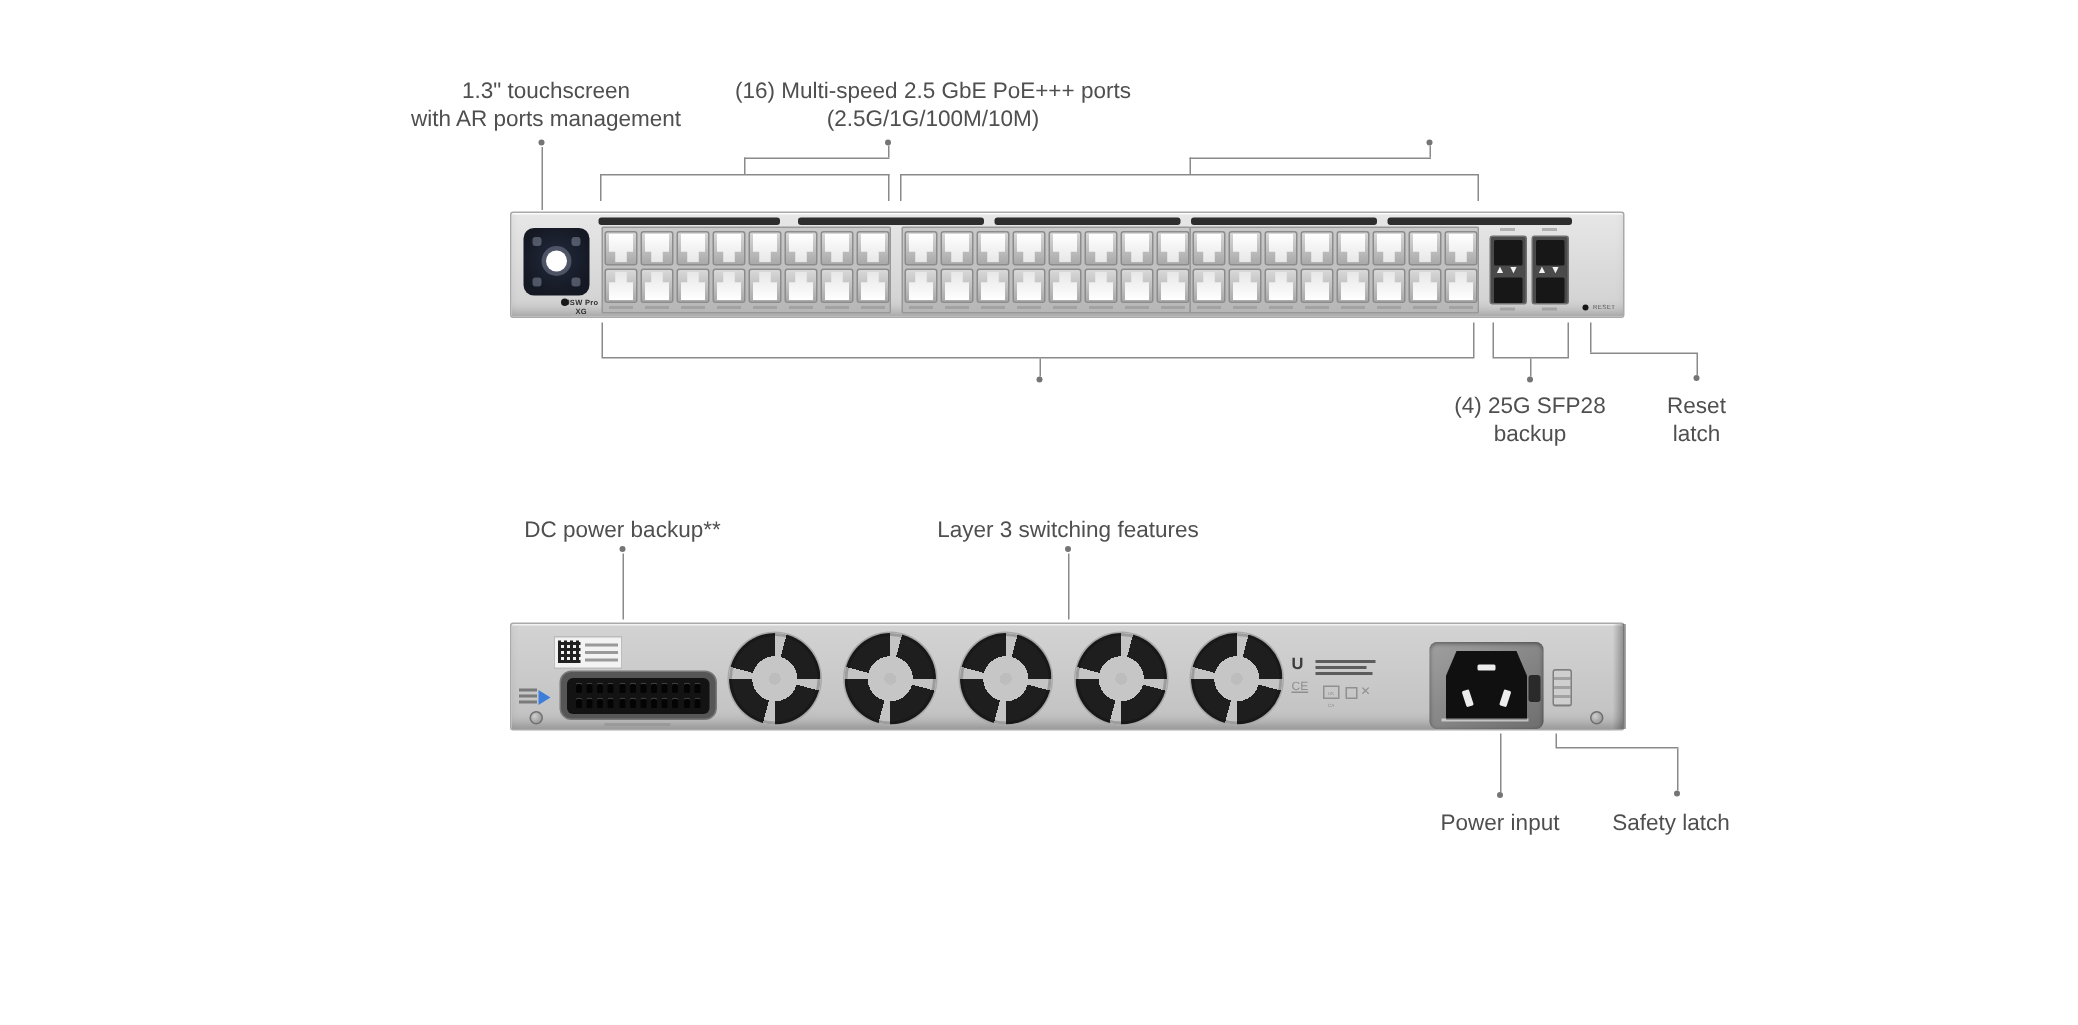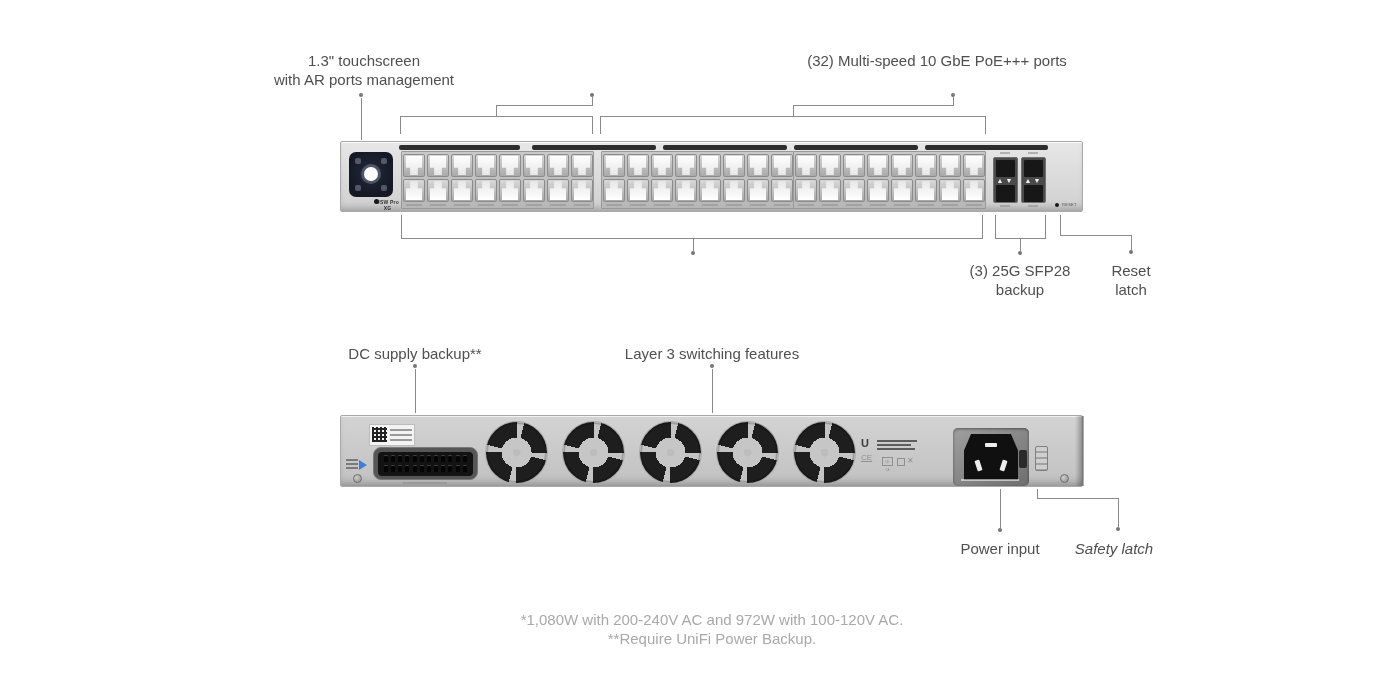--- a/index.html
+++ b/index.html
@@ -99,26 +99,27 @@
 </head>
 <body>
 
 <div class="canvas">
 
   <div class="callout" style="left:364px;top:51px;">
     <span>1.3" touchscreen</span>
     <span>with AR ports management</span>
   </div>
   <div class="callout" style="left:622px;top:51px;">
+    <span>(16) Multi-speed 2.5 GbE PoE+++ ports</span>
+    <span>(2.5G/1G/100M/10M)</span>
   </div>
   <div class="callout" style="left:937px;top:51px;">
-    <span>(32) Multi-speed 10 GbE PoE+++ ports</span>
   </div>
   <div class="callout" style="left:1020px;top:261px;">
-    <span>(3) 25G SFP28</span>
+    <span>(4) 25G SFP28</span>
     <span>backup</span>
   </div>
   <div class="callout" style="left:1131px;top:261px;">
     <span>Reset</span>
     <span>latch</span>
   </div>
 
   <div>
     <i class="dot" style="left:361px;top:95px;"></i>
     <i class="vl" style="left:361px;top:98px;height:42px;"></i>
@@ -369,29 +370,29 @@
       <span class="sfp-arrows">▲▼</span>
     </div>
     <i class="sfpdash" style="left:659px;top:63px;"></i>
     <i class="sfpdash" style="left:687px;top:63px;"></i>
 
     <i class="resetdot"></i>
     <span class="resetlab">RESET</span>
   </div>
 
   <div class="callout" style="left:415px;top:344px;">
-    <span>DC supply backup**</span>
+    <span>DC power backup**</span>
   </div>
   <div class="callout" style="left:712px;top:344px;">
     <span>Layer 3 switching features</span>
   </div>
   <div class="callout" style="left:1000px;top:539px;">
     <span>Power input</span>
   </div>
-  <div class="callout" style="left:1114px;top:539px;font-style:italic;">
+  <div class="callout" style="left:1114px;top:539px;">
     <span>Safety latch</span>
   </div>
 
   <div>
     <i class="dot" style="left:415px;top:366px;"></i>
     <i class="vl" style="left:415px;top:369px;height:44px;"></i>
   </div>
   <div>
     <i class="dot" style="left:712px;top:366px;"></i>
     <i class="vl" style="left:712px;top:369px;height:44px;"></i>
@@ -476,17 +477,13 @@
         <i style="left:37px;top:26px;width:5px;height:11px;transform:rotate(18deg);"></i>
       </div>
       <i class="inlet-notch"></i>
     </div>
     <i class="inlettext"></i>
 
     <div class="latch"></div>
     <i class="rshade"></i>
   </div>
 
-  <div class="footnote" style="left:712px;top:610px;">
-    <span>*1,080W with 200-240V AC and 972W with 100-120V AC.</span>
-    <span>**Require UniFi Power Backup.</span>
-  </div>
 </div>
 
 </body></html>

